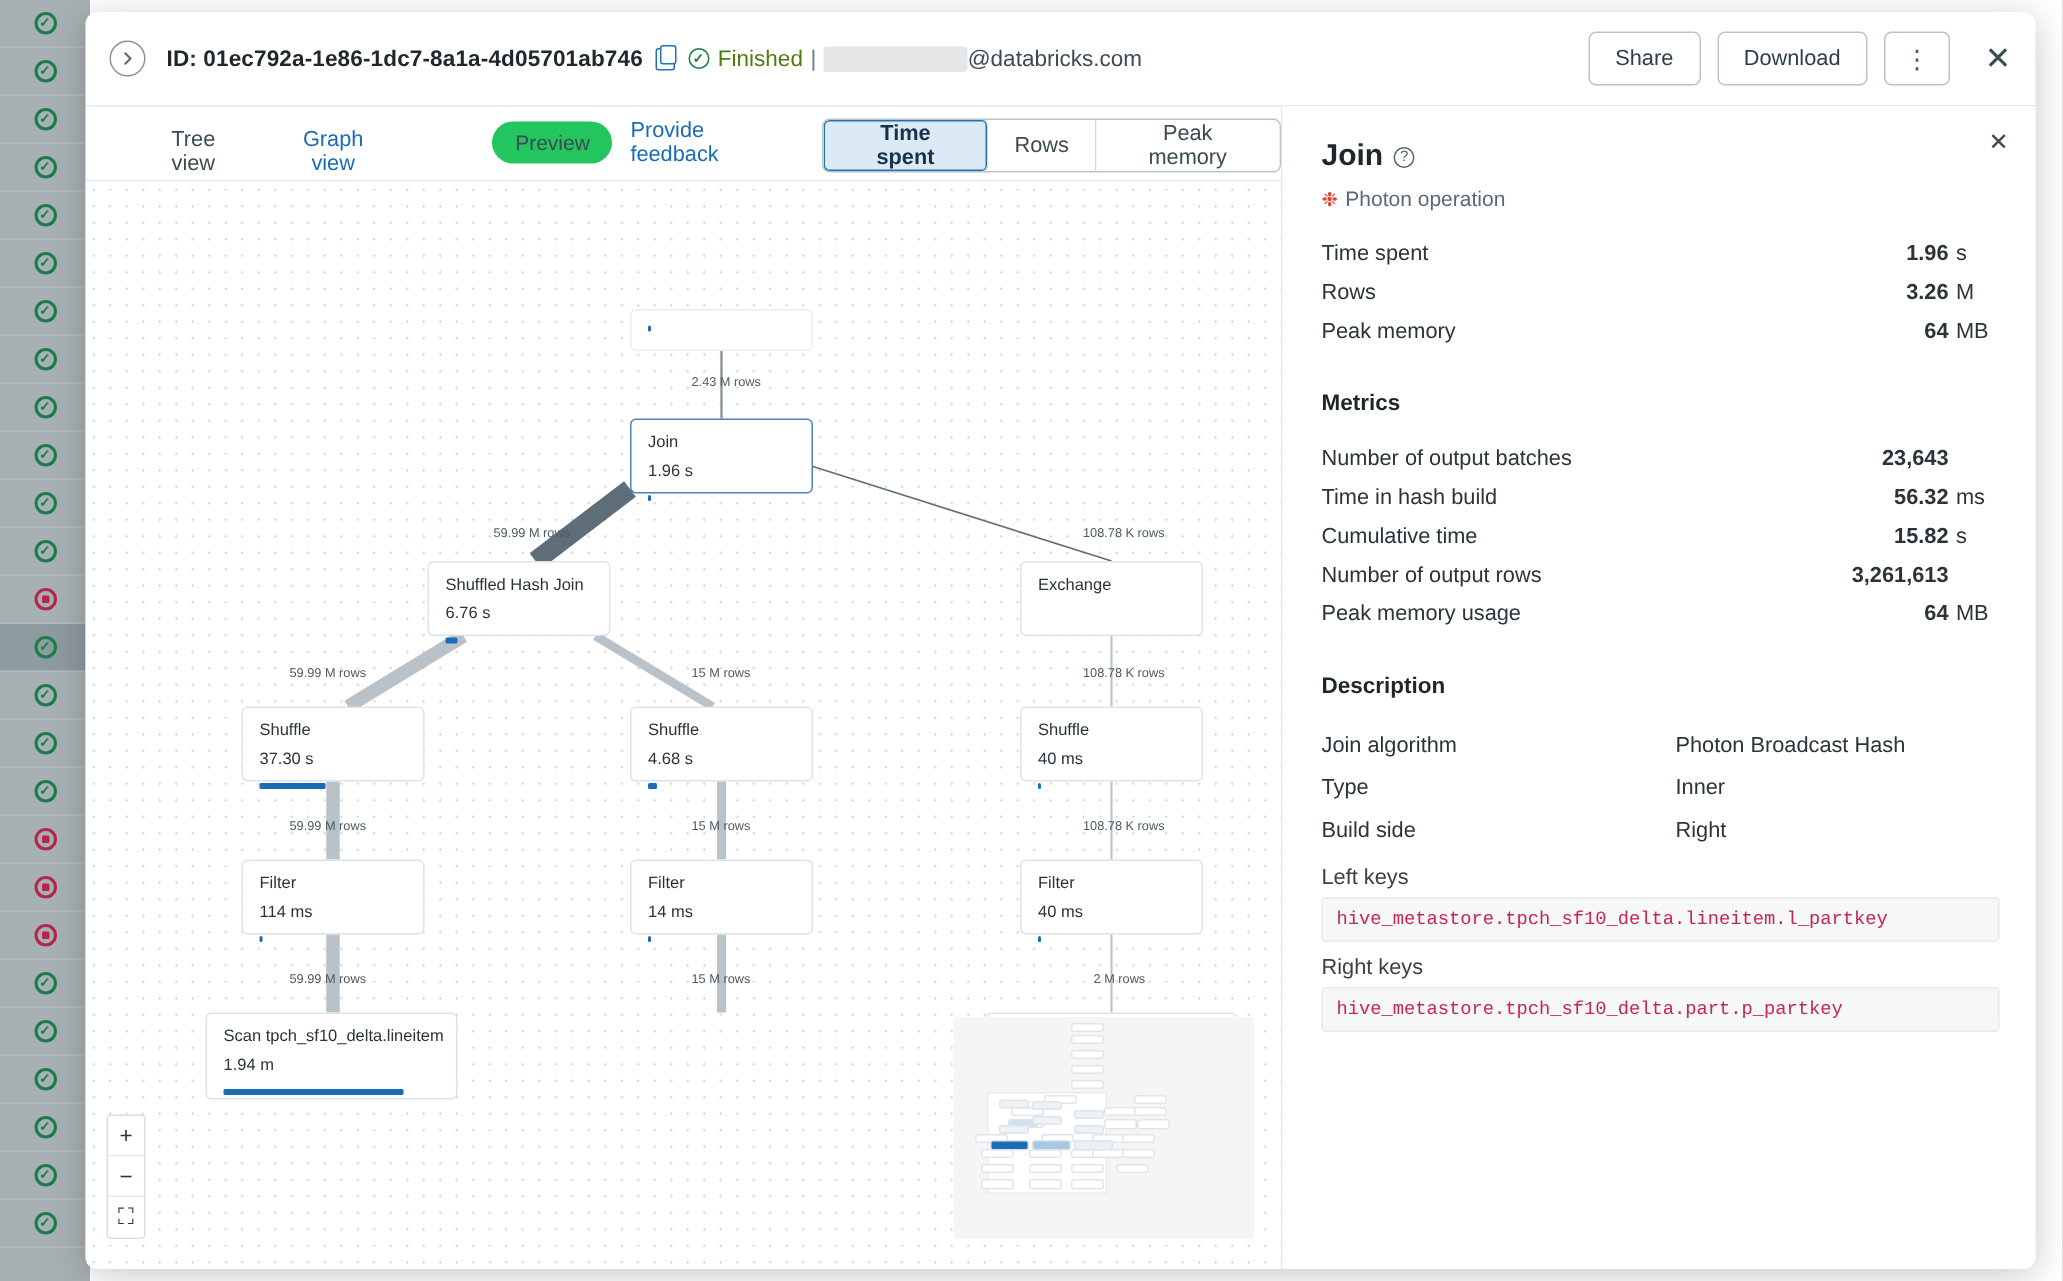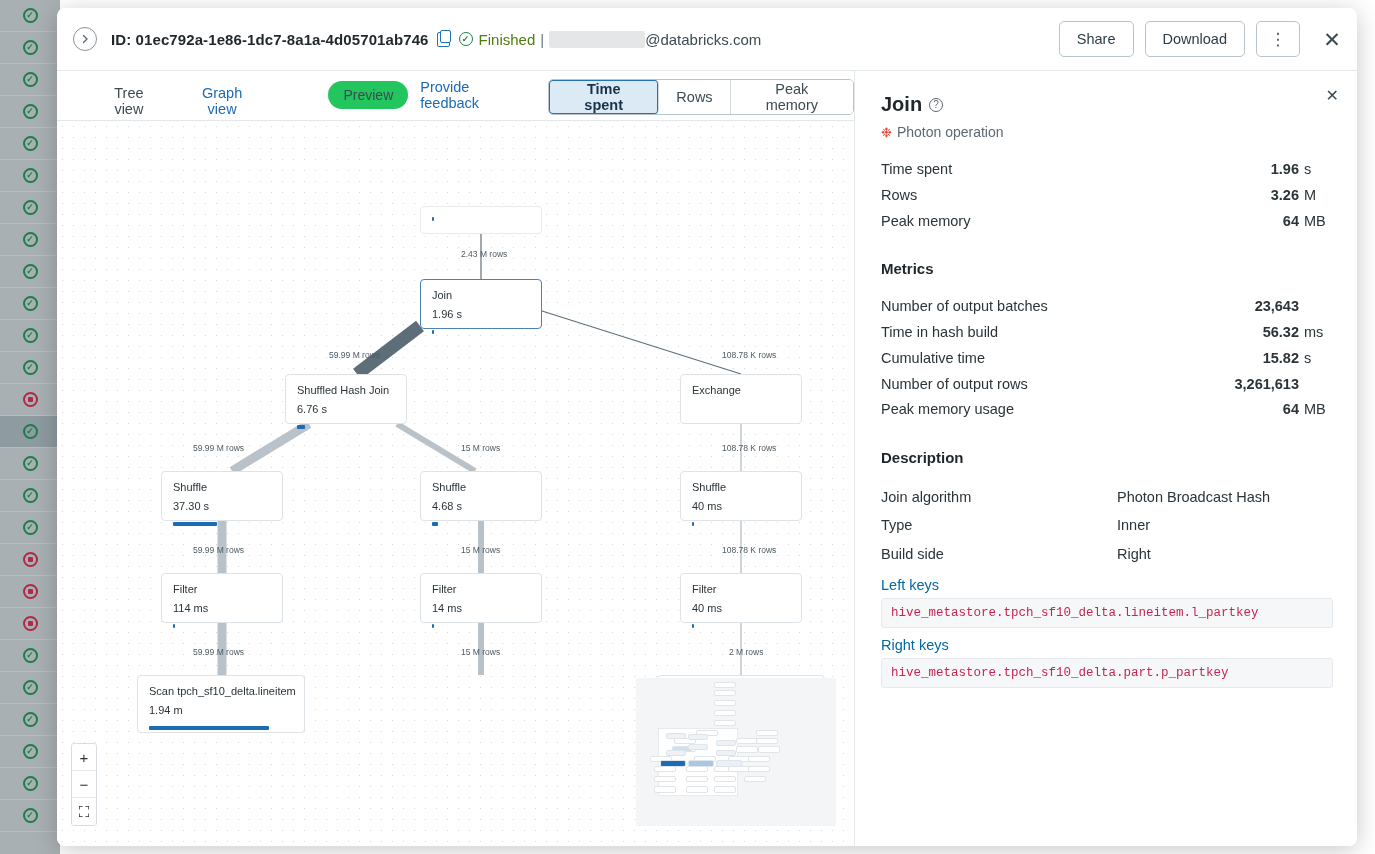--- a/index.html
+++ b/index.html
@@ -203,21 +203,21 @@
   }
   .kv .k { flex: 1; }
   .kv .v { font-weight: 700; text-align: right; }
   .kv .u { width: 34px; text-align: left; padding-left: 5px; font-weight: 400; color: #2a3439; }
 
   .sec-h { font-size: 15px; font-weight: 700; color: #1f272b; margin-top: 26px; }
 
   .desc-row { display: flex; font-size: 14.5px; color: #2a3439; padding: 3px 0; line-height: 1.55; }
   .desc-row .dk { width: 236px; }
   .desc-row .dv { flex: 1; }
-  .keys-lbl { font-size: 14.5px; color: #0369a1; margin-top: 9px; }
+  .keys-lbl { font-size: 14.5px; color: #404040; margin-top: 9px; }
   .code-box {
     margin-top: 5px; background: #f6f7f8; border: 1px solid #e7eaec; border-radius: 3px;
     padding: 7px 9px; font-family: "Liberation Mono", monospace;
     font-size: 12.5px; color: #c7254e; white-space: nowrap; overflow: hidden;
   }
 </style>
 </head>
 <body>
 
 <div id="bg-white"></div>

